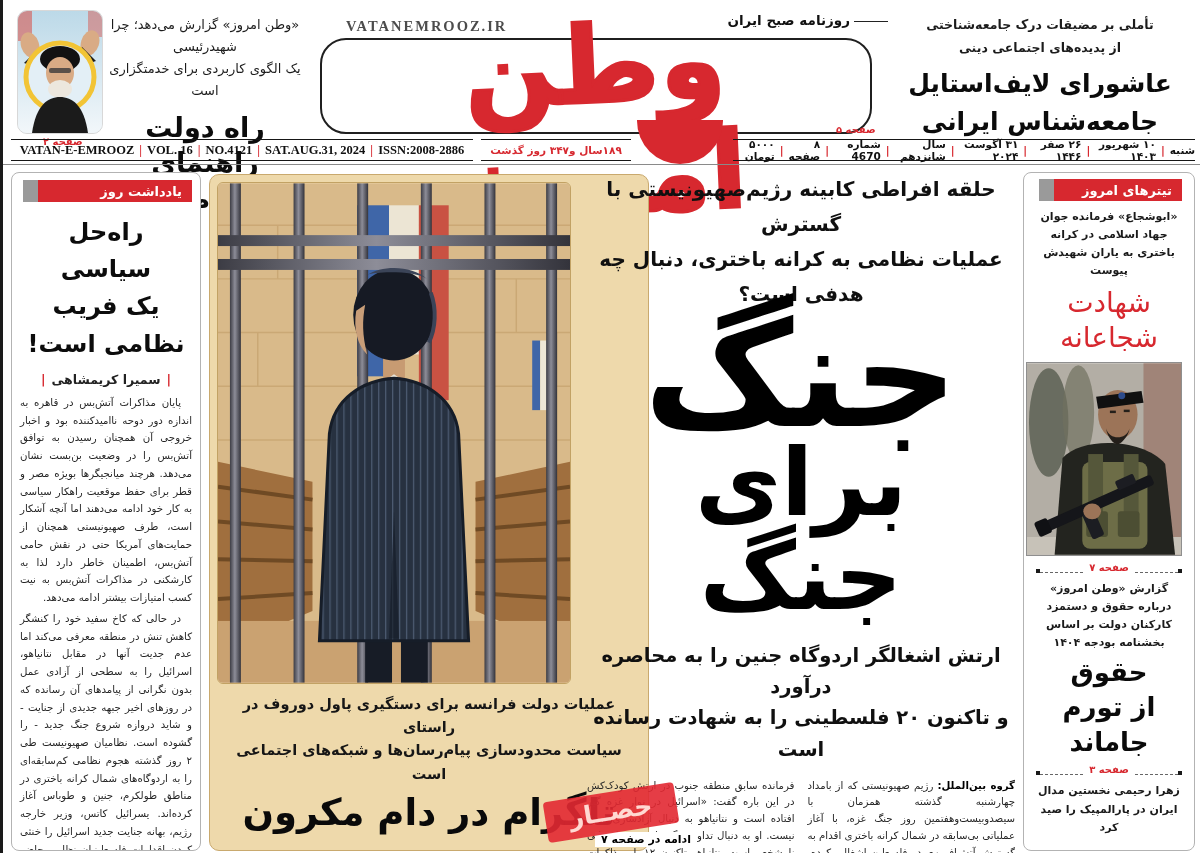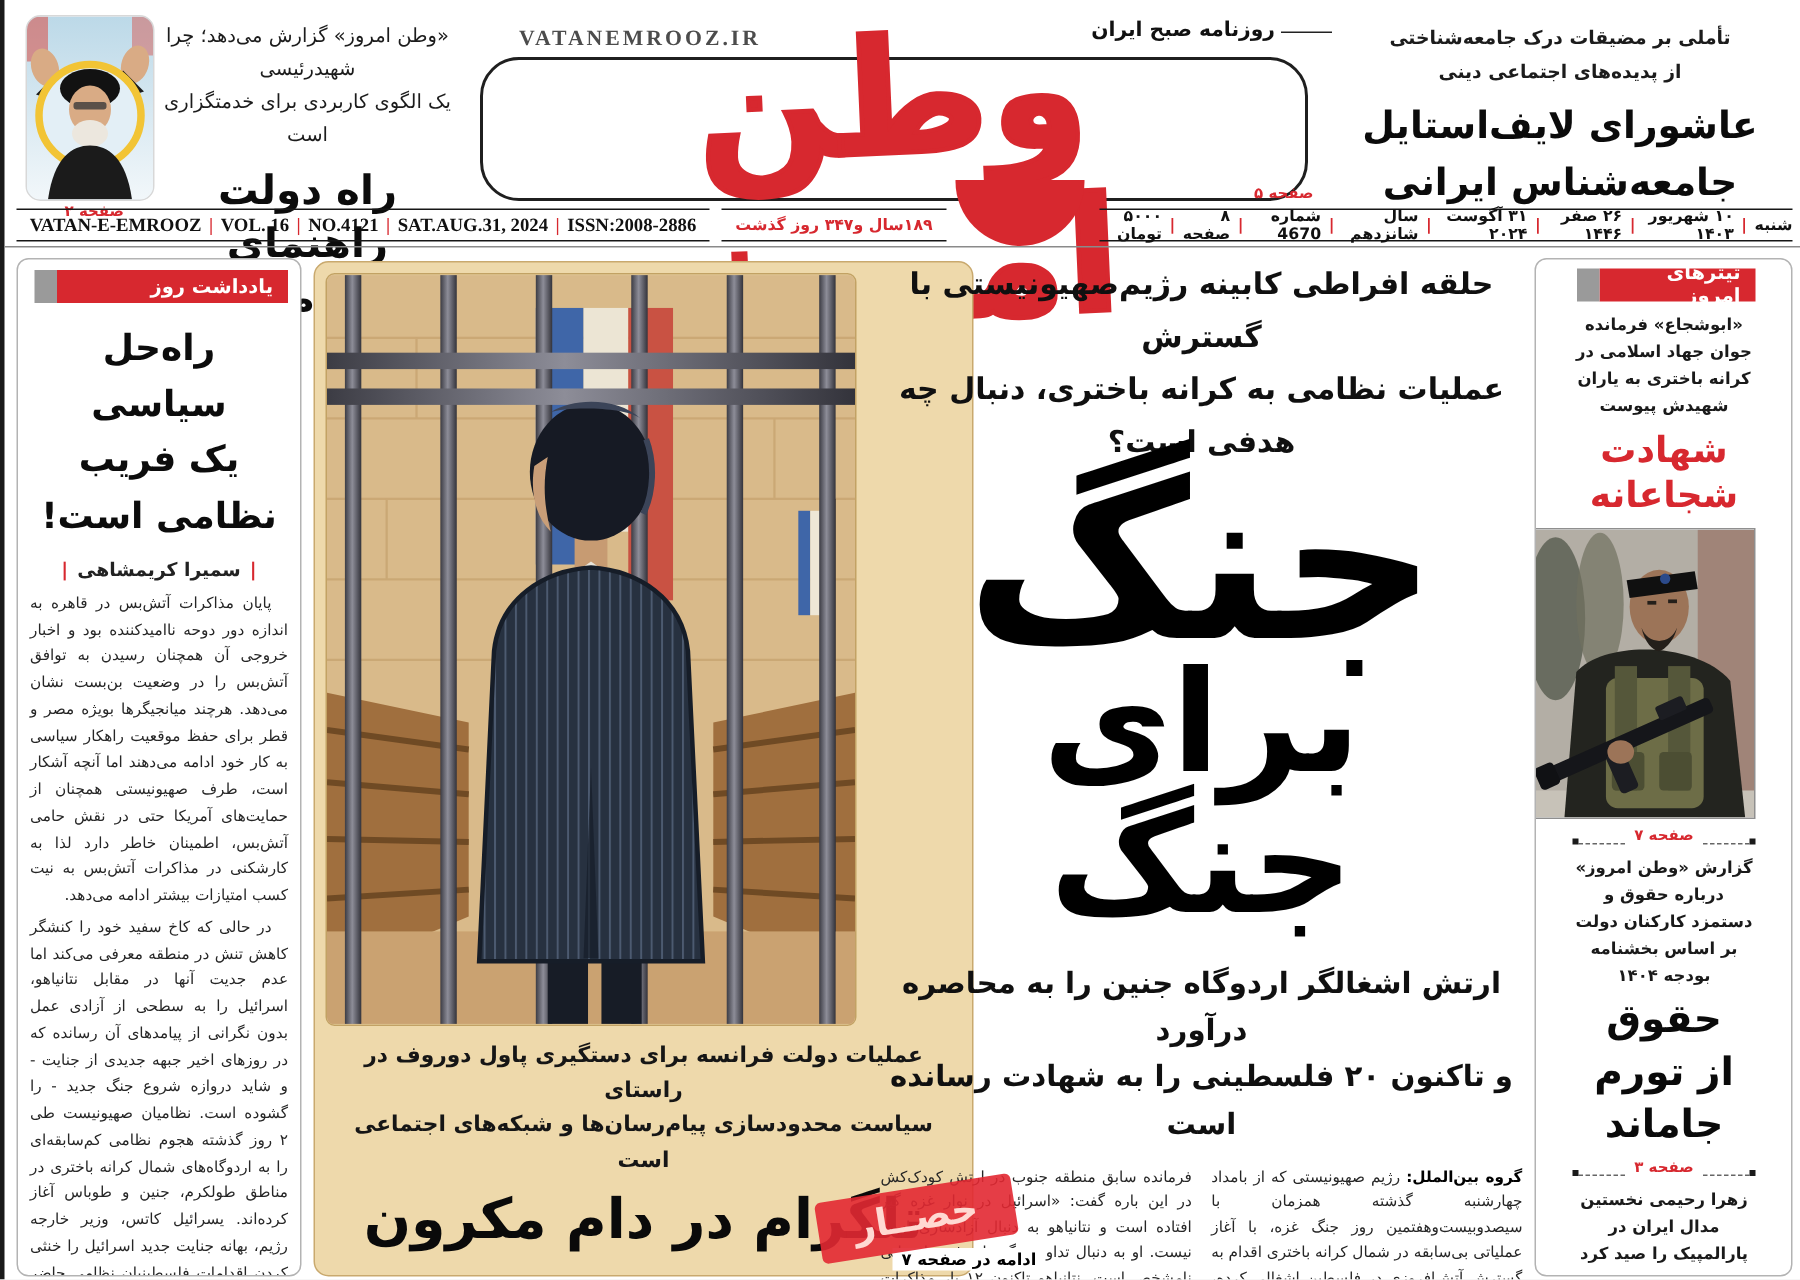--- a/index.html
+++ b/index.html
@@ -86,23 +86,23 @@
   .ma-cols{display:flex;gap:13px;margin-top:13px;height:250px;overflow:hidden;}
   .ma-col{flex:1;font-size:10.2px;line-height:1.64;text-align:justify;color:var(--body);}
   .lead-label{font-weight:900;color:#000;}
   .ma-continue{position:absolute;left:8px;top:660px;background:#fff;padding:1px 6px;
                font-size:11px;font-weight:900;color:#000;}
   .stamp{position:absolute;left:-42px;top:620px;transform:rotate(-9deg);
          background:rgba(226,40,50,.9);color:#ffd9d2;font-size:25px;font-weight:900;
          letter-spacing:10px;padding:5px 24px 7px;border-radius:4px;z-index:6;}
 
   
-  .sidebar{left:1020px;top:172px;width:172px;height:679px;padding:6px 24px;overflow:hidden;}
+  .sidebar{left:1020px;top:172px;width:172px;height:679px;padding:6px 12px;overflow:hidden;}
   .sb-kicker{margin-top:7px;font-size:11px;font-weight:bold;line-height:1.65;text-align:center;color:#1a1a1a;}
-  .sb-head-red{margin-top:4px;font-size:24px;font-weight:700;line-height:1.25;text-align:center;color:var(--red);}
+  .sb-head-red{margin-top:4px;font-size:28px;font-weight:400;line-height:1.25;text-align:center;color:var(--red);}
   .sb-head{margin-top:3px;font-size:26px;font-weight:900;line-height:1.35;text-align:center;color:#0a0a0a;}
   .sb-photo{margin:7px auto 2px;width:156px;height:194px;border:1px solid #8f8f8f;display:block;}
   div[data-bind]:empty{display:none;}
 </style>
 </head>
 <body>
 
 <div id="page">
 
   <div class="abs raisi-photo">

